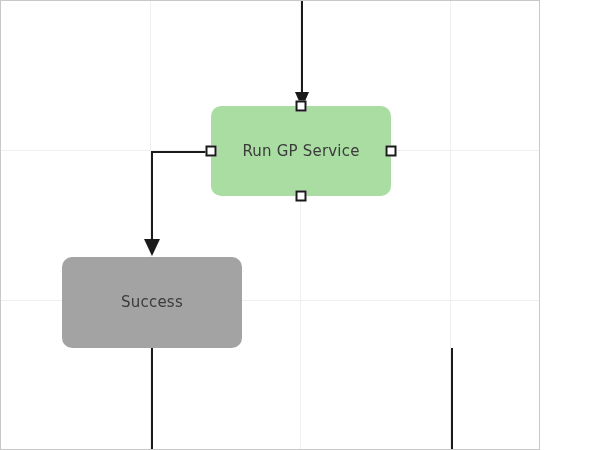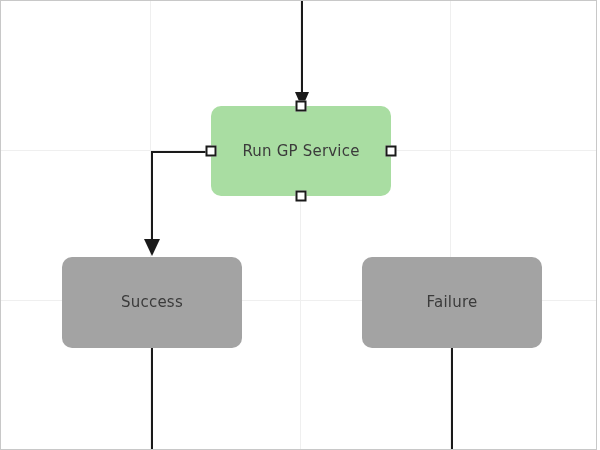--- a/index.html
+++ b/index.html
@@ -6,21 +6,21 @@
   html, body {
     margin: 0;
     padding: 0;
     background: #ffffff;
   }
   body {
     font-family: "DejaVu Sans", "Liberation Sans", sans-serif;
   }
   .canvas {
     position: relative;
-    width: 597px;
+    width: 540px;
     height: 450px;
     box-sizing: border-box;
     background-color: #ffffff;
     border: 1px solid #c8c8c8;
     overflow: hidden;
   }
   
   .grid-layer {
     position: absolute;
     left: 0;
@@ -115,17 +115,14 @@
     <span class="port port-top"></span>
     <span class="port port-right"></span>
     <span class="port port-bottom"></span>
     <span class="port port-left"></span>
   </div>
 
   <div class="node node-yellow" style="left:61px; top:256px; width:180px; height:91px;">
     <span class="node-label">Success</span>
   </div>
 
-  <div class="node node-yellow" style="left:361px; top:256px; width:180px; height:91px;">
-    <span class="node-label">Failure</span>
-  </div>
 
 </div>
 
 </body></html>

